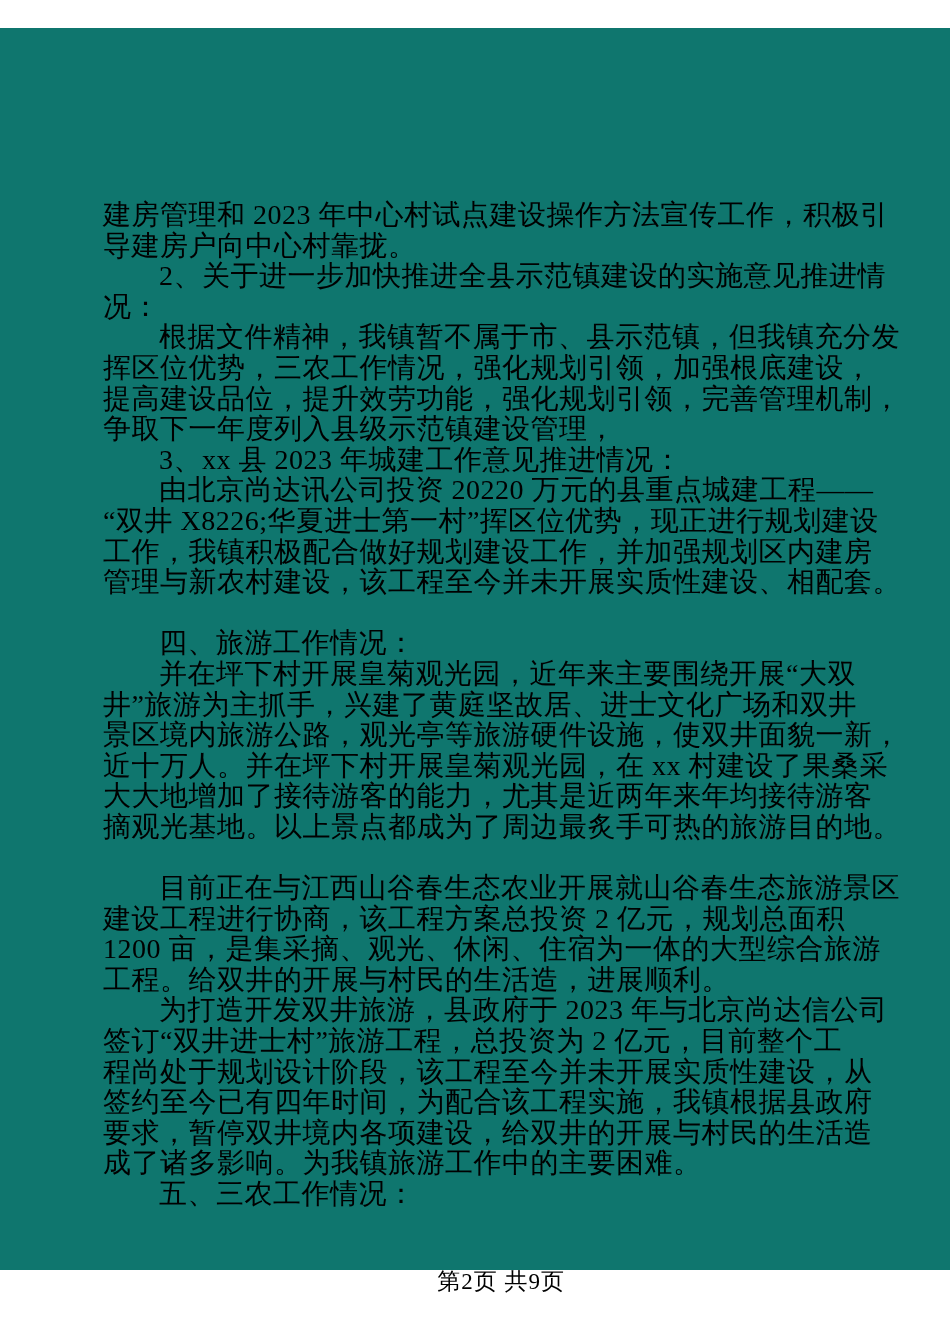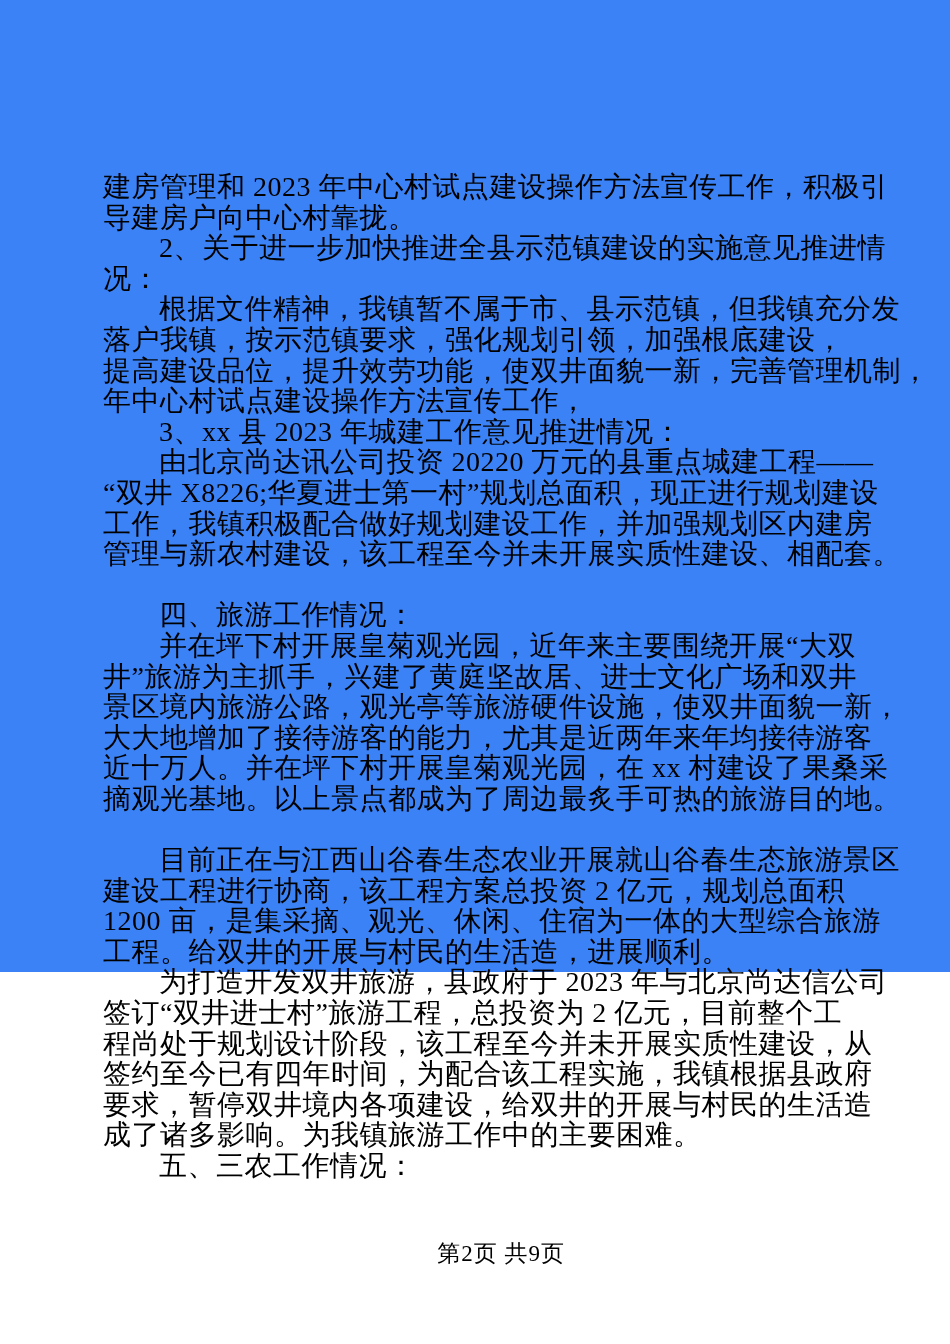--- a/index.html
+++ b/index.html
@@ -10,22 +10,23 @@
     width: 950px;
     height: 1344px;
     background: #ffffff;
     font-family: "Liberation Serif", "DejaVu Serif", serif;
     color: #000000;
     overflow: hidden;
   }
   .page {
     position: relative;
     width: 950px;
-    height: 972px;
-    background: #3b82f6;
+    height: 1242px;
+    background: #0f766e;
+    margin-top: 28px;
   }
   .doc-body {
     position: absolute;
     left: 103px;
     top: 172px;
     width: 810px;
   }
   .line {
     font-size: 28px;
     line-height: 30.6px;
@@ -53,35 +54,35 @@
 </head>
 <body>
 
 <div class="page">
   <div class="doc-body">
       <div class="line">建房管理和 2023 年中心村试点建设操作方法宣传工作，积极引</div>
       <div class="line">导建房户向中心村靠拢。</div>
       <div class="line indent">2、关于进一步加快推进全县示范镇建设的实施意见推进情</div>
       <div class="line">况：</div>
       <div class="line indent">根据文件精神，我镇暂不属于市、县示范镇，但我镇充分发</div>
-      <div class="line">落户我镇，按示范镇要求，强化规划引领，加强根底建设，</div>
-      <div class="line">提高建设品位，提升效劳功能，使双井面貌一新，完善管理机制，</div>
-      <div class="line">年中心村试点建设操作方法宣传工作，</div>
+      <div class="line">挥区位优势，三农工作情况，强化规划引领，加强根底建设，</div>
+      <div class="line">提高建设品位，提升效劳功能，强化规划引领，完善管理机制，</div>
+      <div class="line">争取下一年度列入县级示范镇建设管理，</div>
       <div class="line indent">3、xx 县 2023 年城建工作意见推进情况：</div>
       <div class="line indent">由北京尚达讯公司投资 20220 万元的县重点城建工程——</div>
-      <div class="line">“双井 X8226;华夏进士第一村”规划总面积，现正进行规划建设</div>
+      <div class="line">“双井 X8226;华夏进士第一村”挥区位优势，现正进行规划建设</div>
       <div class="line">工作，我镇积极配合做好规划建设工作，并加强规划区内建房</div>
       <div class="line">管理与新农村建设，该工程至今并未开展实质性建设、相配套。</div>
       <div class="line blank"></div>
       <div class="line indent">四、旅游工作情况：</div>
       <div class="line indent">并在坪下村开展皇菊观光园，近年来主要围绕开展“大双</div>
       <div class="line">井”旅游为主抓手，兴建了黄庭坚故居、进士文化广场和双井</div>
       <div class="line">景区境内旅游公路，观光亭等旅游硬件设施，使双井面貌一新，</div>
+      <div class="line">近十万人。并在坪下村开展皇菊观光园，在 xx 村建设了果桑采</div>
       <div class="line">大大地增加了接待游客的能力，尤其是近两年来年均接待游客</div>
-      <div class="line">近十万人。并在坪下村开展皇菊观光园，在 xx 村建设了果桑采</div>
       <div class="line">摘观光基地。以上景点都成为了周边最炙手可热的旅游目的地。</div>
       <div class="line blank"></div>
       <div class="line indent">目前正在与江西山谷春生态农业开展就山谷春生态旅游景区</div>
       <div class="line">建设工程进行协商，该工程方案总投资 2 亿元，规划总面积</div>
       <div class="line">1200 亩，是集采摘、观光、休闲、住宿为一体的大型综合旅游</div>
       <div class="line">工程。给双井的开展与村民的生活造，进展顺利。</div>
       <div class="line indent">为打造开发双井旅游，县政府于 2023 年与北京尚达信公司</div>
       <div class="line">签订“双井进士村”旅游工程，总投资为 2 亿元，目前整个工</div>
       <div class="line">程尚处于规划设计阶段，该工程至今并未开展实质性建设，从</div>
       <div class="line">签约至今已有四年时间，为配合该工程实施，我镇根据县政府</div>

